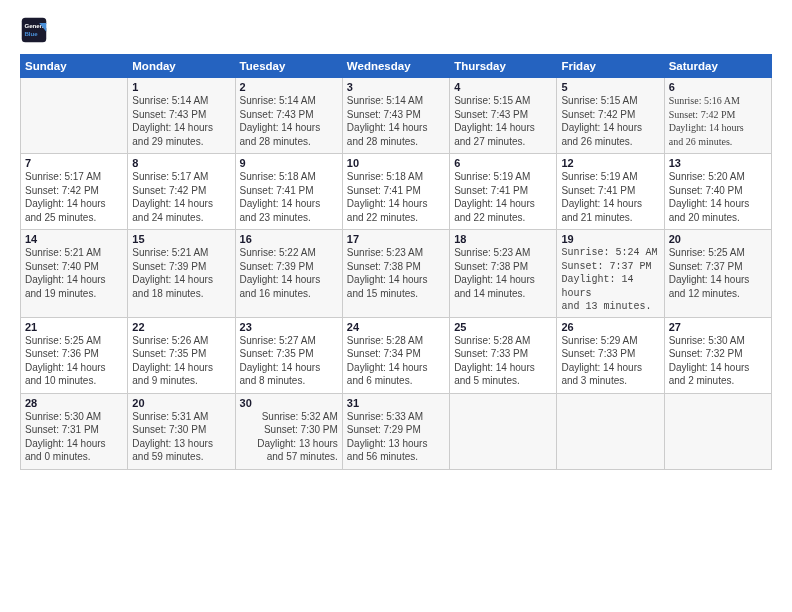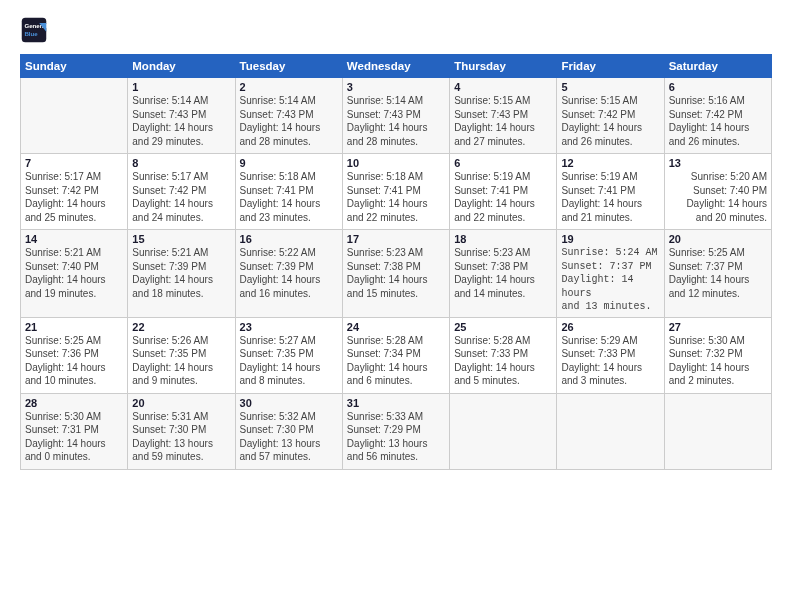--- a/index.html
+++ b/index.html
@@ -146,21 +146,21 @@
           </td>
           <td>
             <span class="day-number">5</span>
             <div class="cell-info" style="white-space: pre-line;">Sunrise: 5:15 AM
 Sunset: 7:42 PM
 Daylight: 14 hours
 and 26 minutes.</div>
           </td>
           <td>
             <span class="day-number">6</span>
-            <div class="cell-info" style="white-space: pre-line;">Sunrise: 5:16 AM
+            <div class="cell-info" style="white-space: pre-line; font-family: Liberation Serif, serif;">Sunrise: 5:16 AM
 Sunset: 7:42 PM
 Daylight: 14 hours
 and 26 minutes.</div>
           </td>
         </tr>
         <tr>
           <td>
             <span class="day-number">7</span>
             <div class="cell-info" style="white-space: pre-line;">Sunrise: 5:17 AM
 Sunset: 7:42 PM
@@ -197,21 +197,21 @@
           </td>
           <td>
             <span class="day-number">12</span>
             <div class="cell-info" style="white-space: pre-line;">Sunrise: 5:19 AM
 Sunset: 7:41 PM
 Daylight: 14 hours
 and 21 minutes.</div>
           </td>
           <td>
             <span class="day-number">13</span>
-            <div class="cell-info" style="white-space: pre-line; text-align: right;">Sunrise: 5:20 AM
+            <div class="cell-info" style="white-space: pre-line;">Sunrise: 5:20 AM
 Sunset: 7:40 PM
 Daylight: 14 hours
 and 20 minutes.</div>
           </td>
         </tr>
         <tr>
           <td>
             <span class="day-number">14</span>
             <div class="cell-info" style="white-space: pre-line;">Sunrise: 5:21 AM
 Sunset: 7:40 PM
@@ -322,21 +322,21 @@
           </td>
           <td>
             <span class="day-number">20</span>
             <div class="cell-info" style="white-space: pre-line;">Sunrise: 5:31 AM
 Sunset: 7:30 PM
 Daylight: 13 hours
 and 59 minutes.</div>
           </td>
           <td>
             <span class="day-number">30</span>
-            <div class="cell-info" style="white-space: pre-line;">Sunrise: 5:32 AM
+            <div class="cell-info" style="white-space: pre-line; text-align: right;">Sunrise: 5:32 AM
 Sunset: 7:30 PM
 Daylight: 13 hours
 and 57 minutes.</div>
           </td>
           <td>
             <span class="day-number">31</span>
             <div class="cell-info" style="white-space: pre-line;">Sunrise: 5:33 AM
 Sunset: 7:29 PM
 Daylight: 13 hours
 and 56 minutes.</div>

